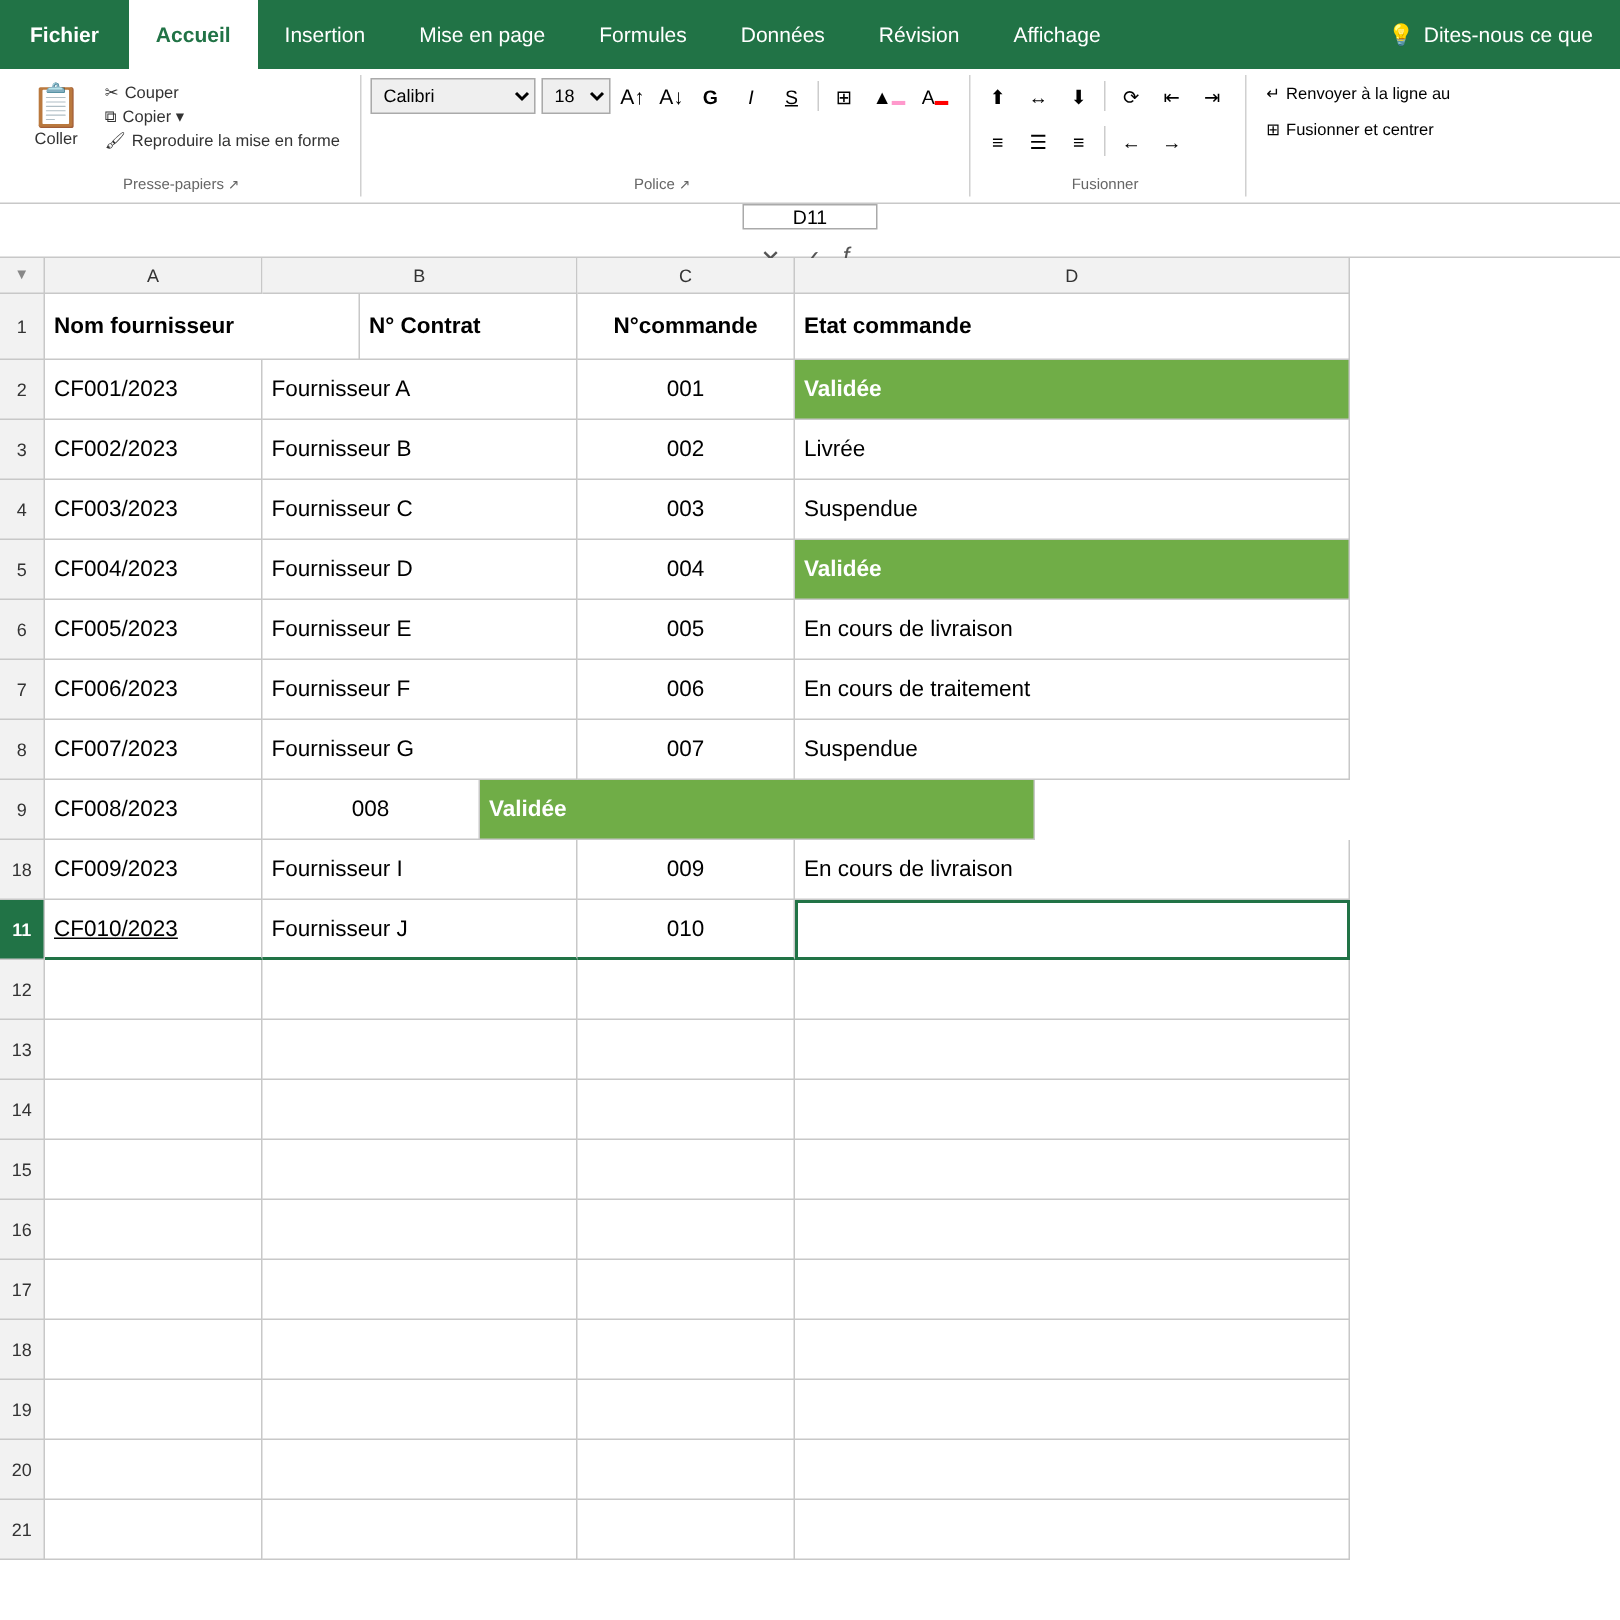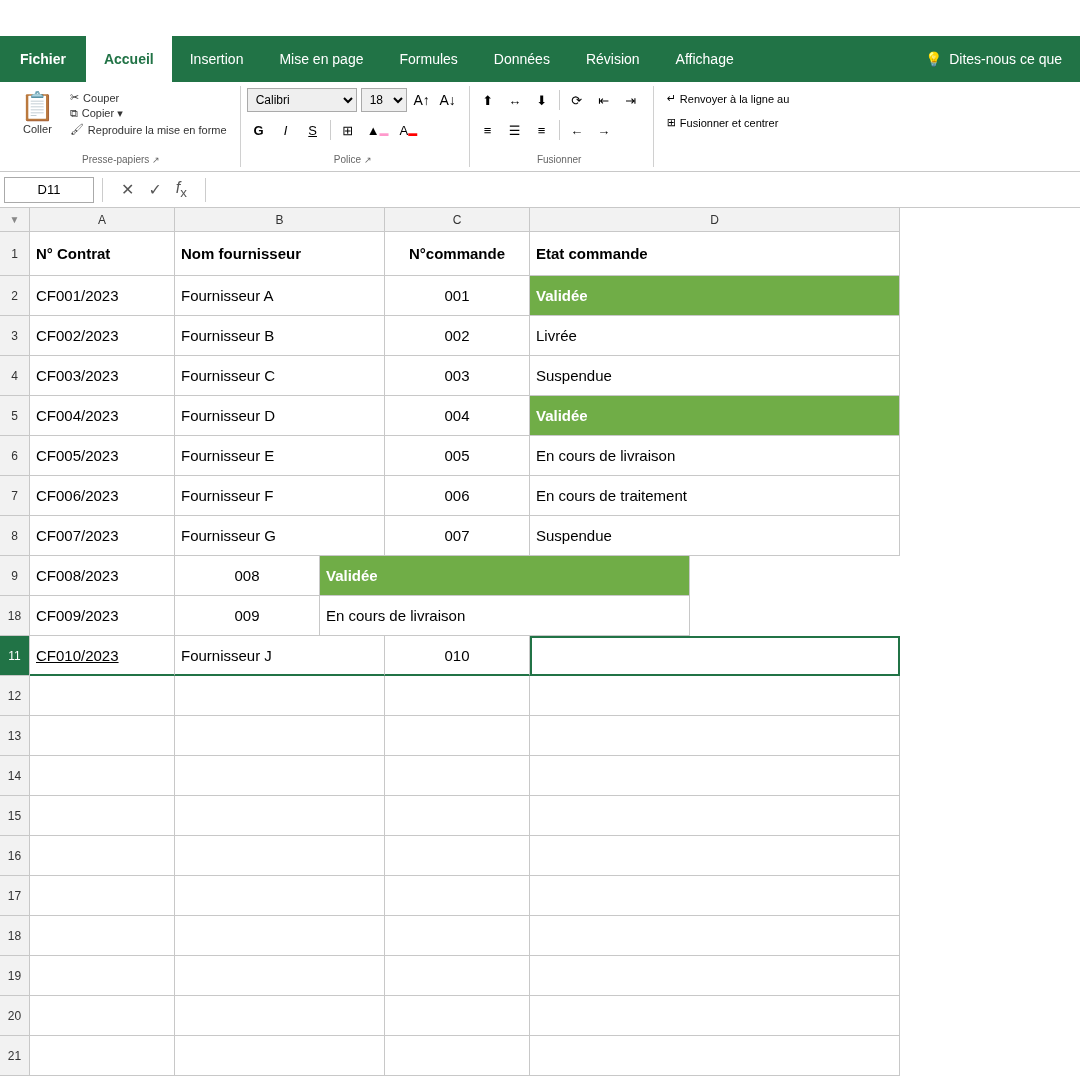--- a/index.html
+++ b/index.html
@@ -1,19 +1,19 @@
 <!DOCTYPE html>
 <html><head>
   <meta charset="utf-8">
   <style>
     * { margin: 0; padding: 0; box-sizing: border-box; }
     body { font-family: 'Segoe UI', Arial, sans-serif; font-size: 13px; background: #fff; width: 1080px; height: 1080px; overflow: hidden; }
 
     
-    .ribbon { background: #217346; width: 100%; margin-top: 36px; }
+    .ribbon { background: #217346; width: 100%; }
     .ribbon-tabs { display: flex; align-items: stretch; background: #217346; height: 46px; }
     .ribbon-tab { padding: 0 18px; display: flex; align-items: center; color: #fff; font-size: 14px; cursor: pointer; font-weight: 400; }
     .ribbon-tab.active { background: #fff; color: #217346; font-weight: 600; }
     .ribbon-tab:first-child { padding: 0 20px; font-weight: 600; }
 
     .ribbon-content { background: #fff; border-bottom: 1px solid #c8c8c8; padding: 4px 8px; display: flex; align-items: stretch; gap: 2px; min-height: 90px; }
     .ribbon-group { display: flex; flex-direction: column; align-items: flex-start; border-right: 1px solid #d0d0d0; padding: 2px 10px 0 4px; min-width: 80px; }
     .ribbon-group-content { display: flex; align-items: flex-start; gap: 4px; flex: 1; }
     .ribbon-group-label { font-size: 10px; color: #666; text-align: center; width: 100%; padding-top: 2px; padding-bottom: 2px; }
 
@@ -31,40 +31,40 @@
     .font-controls-bottom { display: flex; align-items: center; gap: 3px; }
     .fmt-btn { height: 24px; min-width: 24px; border: 1px solid transparent; background: none; cursor: pointer; font-size: 13px; display: flex; align-items: center; justify-content: center; border-radius: 2px; padding: 0 3px; }
     .fmt-btn.bold { font-weight: bold; }
     .fmt-btn.italic { font-style: italic; }
     .fmt-btn.underline { text-decoration: underline; }
     .separator { width: 1px; height: 20px; background: #ccc; margin: 0 2px; }
     .align-row { display: flex; align-items: center; gap: 3px; margin-bottom: 3px; }
     .wrap-btn { display: flex; align-items: center; gap: 4px; padding: 3px 6px; cursor: pointer; font-size: 11px; white-space: nowrap; border: 1px solid transparent; border-radius: 2px; }
 
     
-    .formula-bar { display: flex; align-items: center; border-bottom: 1px solid #c8c8c8; background: #fff; height: 36px; padding: 0 4px; gap: 4px; }
+    .formula-bar { display: flex; align-items: center; border-bottom: 1px solid #c8c8c8; background: #fff; height: 36px; padding: 0 4px; gap: 4px; flex-direction: column; }
     .cell-ref { border: 1px solid #aaa; height: 26px; width: 90px; font-size: 13px; text-align: center; display: flex; align-items: center; justify-content: center; }
     .formula-bar-divider { width: 1px; height: 24px; background: #ccc; margin: 0 4px; }
     .formula-icons { display: flex; gap: 6px; padding: 0 6px; }
     .formula-icon-btn { cursor: pointer; font-size: 16px; color: #555; background: none; border: none; padding: 2px 4px; border-radius: 2px; }
     .formula-input { flex: 1; height: 26px; border: none; outline: none; font-size: 13px; padding: 0 4px; }
 
     
     .spreadsheet { display: flex; flex-direction: column; flex: 1; overflow: hidden; background: #fff; }
     .sheet-container { display: flex; flex-direction: column; overflow: hidden; }
 
     
     .col-header-row { display: flex; }
     .row-number-cell { width: 30px; min-width: 30px; height: 24px; background: #f2f2f2; border-right: 1px solid #c8c8c8; border-bottom: 1px solid #c8c8c8; display: flex; align-items: center; justify-content: center; }
     .col-header { background: #f2f2f2; border-right: 1px solid #c8c8c8; border-bottom: 1px solid #c8c8c8; display: flex; align-items: center; justify-content: center; font-size: 12px; color: #333; height: 24px; font-weight: 400; }
 
     
     .data-row { display: flex; }
     .row-num { width: 30px; min-width: 30px; background: #f2f2f2; border-right: 1px solid #c8c8c8; border-bottom: 1px solid #c8c8c8; display: flex; align-items: center; justify-content: center; font-size: 12px; color: #333; }
-    .row-num.selected-row { background: #217346; color: #fff; }
+    .row-num.selected-row { background: #217346; color: #fff; font-weight: bold; }
     .cell { border-right: 1px solid #c8c8c8; border-bottom: 1px solid #c8c8c8; display: flex; align-items: center; padding: 0 6px; font-size: 15px; overflow: hidden; white-space: nowrap; }
     .cell.header-cell { font-weight: bold; }
     .cell.number { justify-content: center; }
     .cell.green-bg { background: #70ad47; color: #fff; font-weight: bold; }
 
     
     .col-a { width: 145px; min-width: 145px; }
     .col-b { width: 210px; min-width: 210px; }
     .col-c { width: 145px; min-width: 145px; }
     .col-d { width: 370px; min-width: 370px; }
@@ -112,21 +112,21 @@
           <div class="clip-action">
             <span>🖌</span>
             <span>Reproduire la mise en forme</span>
           </div>
         </div>
       </div>
       <div class="ribbon-group-label">Presse-papiers <span style="font-size:9px;">↗</span></div>
     </div>
 
     <div class="ribbon-group" style="min-width:220px;">
-      <div class="ribbon-group-content" style="flex-direction:column; gap:3px;">
+      <div class="ribbon-group-content" style="flex-direction:row; gap:3px;">
         <div class="font-controls-top">
           <select class="font-select">
             <option>Calibri</option>
           </select>
           <select class="font-size-select">
             <option>18</option>
           </select>
           <button class="font-size-btn">A↑</button>
           <button class="font-size-btn">A↓</button>
         </div>
@@ -203,22 +203,22 @@
         <span style="font-size:10px;color:#888;">▼</span>
       </div>
       <div class="col-header col-a">A</div>
       <div class="col-header col-b">B</div>
       <div class="col-header col-c">C</div>
       <div class="col-header col-d">D</div>
     </div>
 
     <div class="data-row">
       <div class="row-num row-height-hdr">1</div>
+      <div class="cell col-b header-cell row-height-hdr">Nom fournisseur</div>
       <div class="cell col-a header-cell row-height-hdr">N° Contrat</div>
-      <div class="cell col-b header-cell row-height-hdr">Nom fournisseur</div>
       <div class="cell col-c header-cell number row-height-hdr">N°commande</div>
       <div class="cell col-d header-cell row-height-hdr">Etat commande</div>
     </div>
 
     <div id="data-rows-container">
         <div class="data-row">
           <div class="row-num row-height">2</div>
           <div class="cell col-a row-height">CF001/2023</div>
           <div class="cell col-b row-height">Fournisseur A</div>
           <div class="cell col-c number row-height">001</div>
@@ -268,20 +268,21 @@
         </div>
         <div class="data-row">
           <div class="row-num row-height">9</div>
           <div class="cell col-a row-height">CF008/2023</div>
           <div class="cell col-c number row-height">008</div>
           <div class="cell col-d row-height green-bg">Validée</div>
         </div>
         <div class="data-row">
           <div class="row-num row-height">18</div>
           <div class="cell col-a row-height">CF009/2023</div>
+          <div class="cell col-b row-height">Fournisseur I</div>
           <div class="cell col-c number row-height">009</div>
           <div class="cell col-d row-height">En cours de livraison</div>
         </div>
         <div class="data-row">
           <div class="row-num row-height selected-row">11</div>
           <div class="cell col-a row-height" style="border-bottom: 2px solid rgb(33, 115, 70); text-decoration: underline;">CF010/2023</div>
           <div class="cell col-b row-height" style="border-bottom: 2px solid rgb(33, 115, 70);">Fournisseur J</div>
           <div class="cell col-c number row-height" style="border-bottom: 2px solid rgb(33, 115, 70);">010</div>
           <div class="cell col-d row-height" style="border: 2px solid rgb(33, 115, 70); outline: none;"></div>
         </div>

